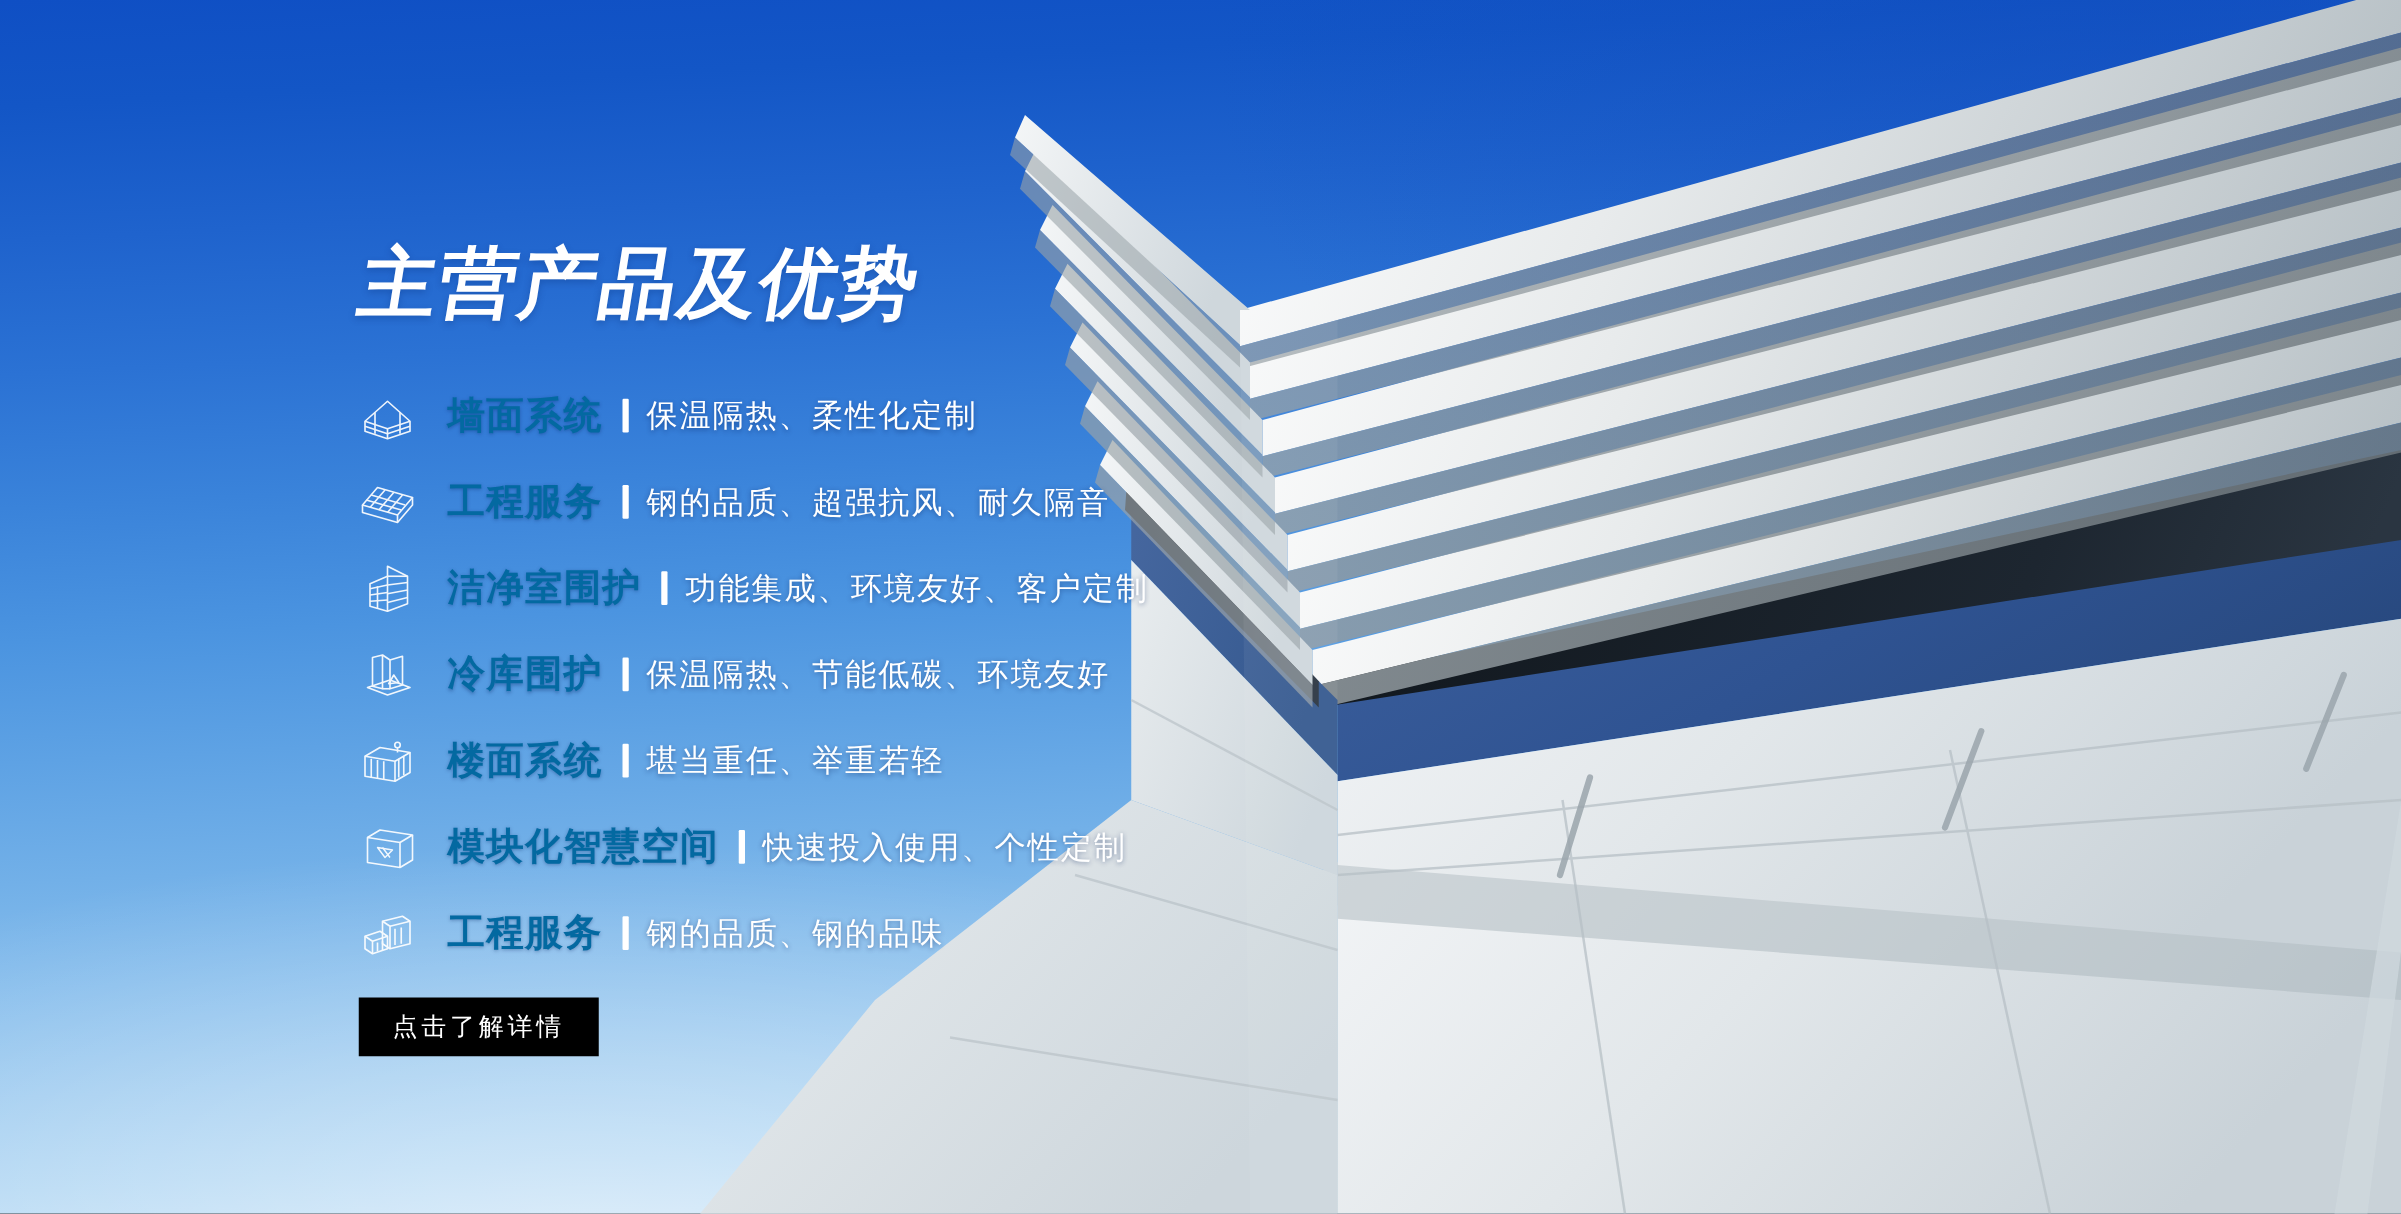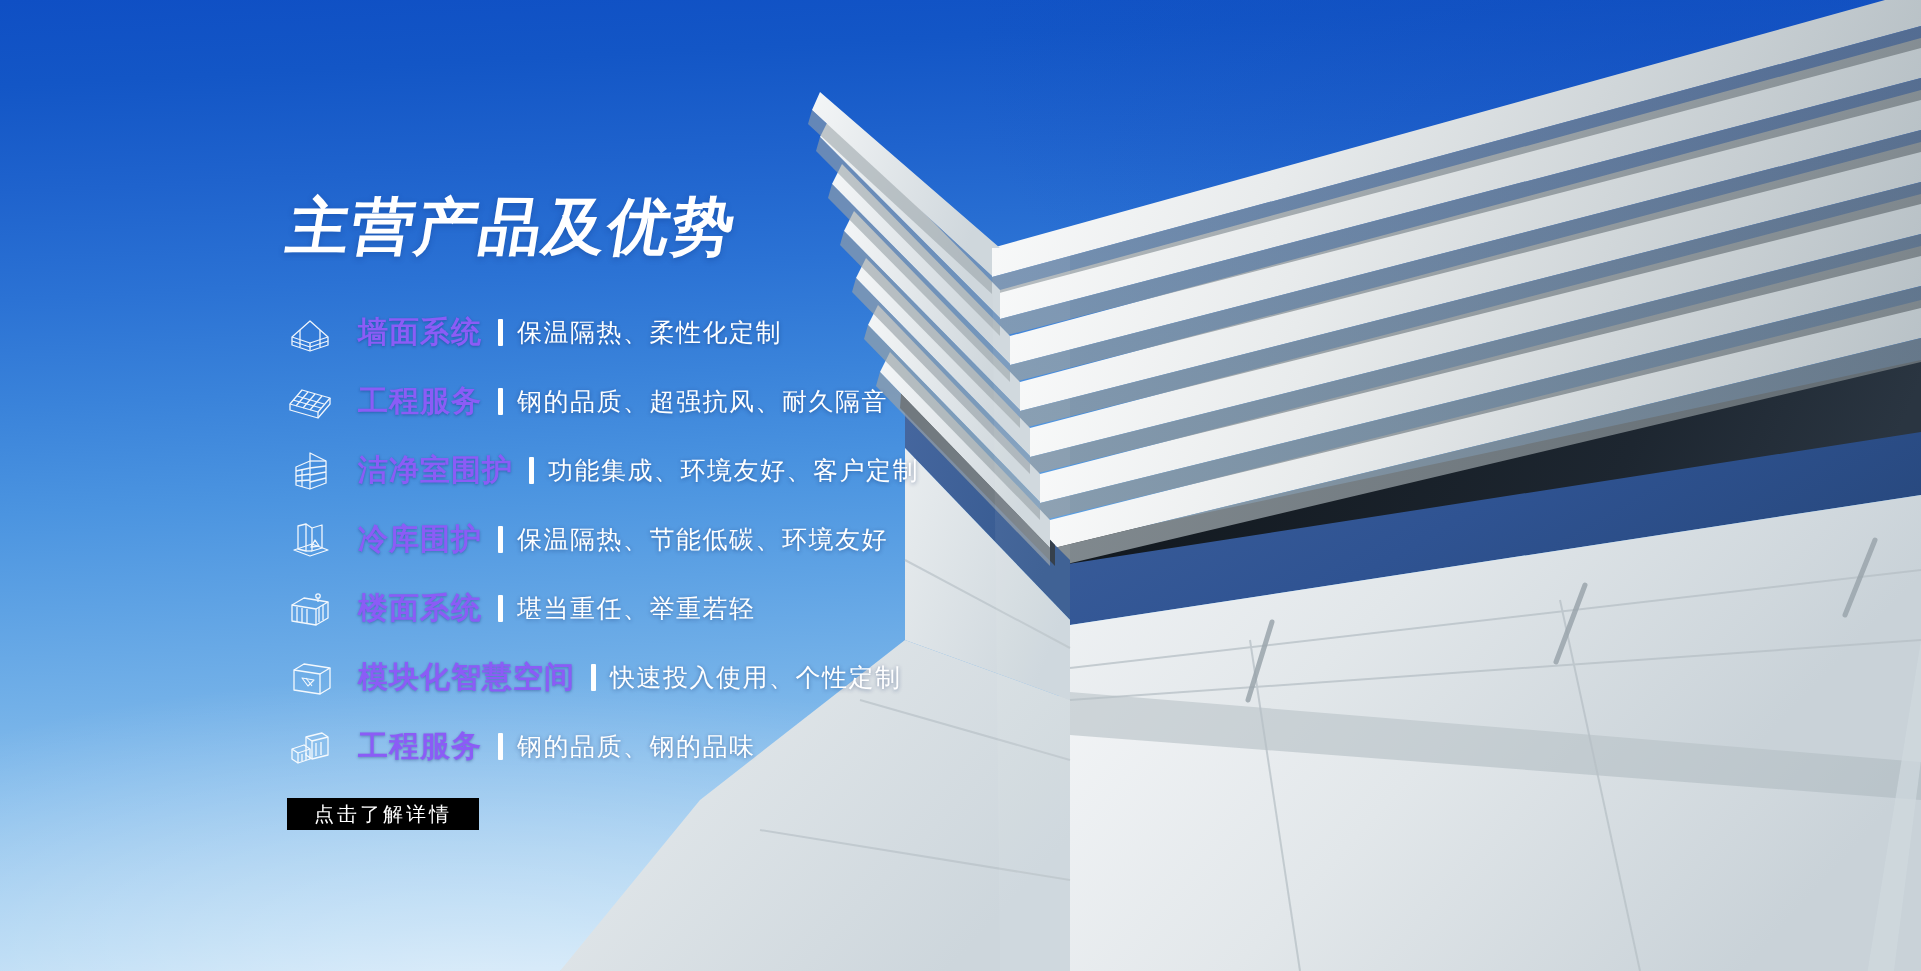--- a/index.html
+++ b/index.html
@@ -106,21 +106,21 @@
   .row .ico {
     width: 44px;
     height: 44px;
     flex: 0 0 44px;
     margin-right: 26px;
     opacity: .92;
   }
   .row .ico svg { display:block; width:100%; height:100%; }
 
   .row .name {
-    color: #8b5cf6;
+    color: #0369a1;
     font-size: 30px;
     font-weight: 900;
     letter-spacing: 1px;
     text-shadow: 0 1px 3px rgba(0,30,90,.35);
   }
   .row .bar {
     display: inline-block;
     width: 5px;
     height: 27px;
     background: #ffffff;
@@ -136,21 +136,21 @@
     text-shadow: 0 1px 4px rgba(0,30,90,.45);
     text-align: right;
   }
   .row .txtwrap { display:flex; align-items:center; }
 
   .cta {
     position: absolute;
     left: 287px;
     top: 798px;
     width: 192px;
-    height: 32px;
+    height: 47px;
     background: #000000;
     color: #ffffff;
     font-size: 20px;
     letter-spacing: 3px;
     display: flex;
     align-items: center;
     justify-content: center;
     border: 0;
     cursor: pointer;
     font-family: "DejaVu Sans", "Liberation Sans", sans-serif;

